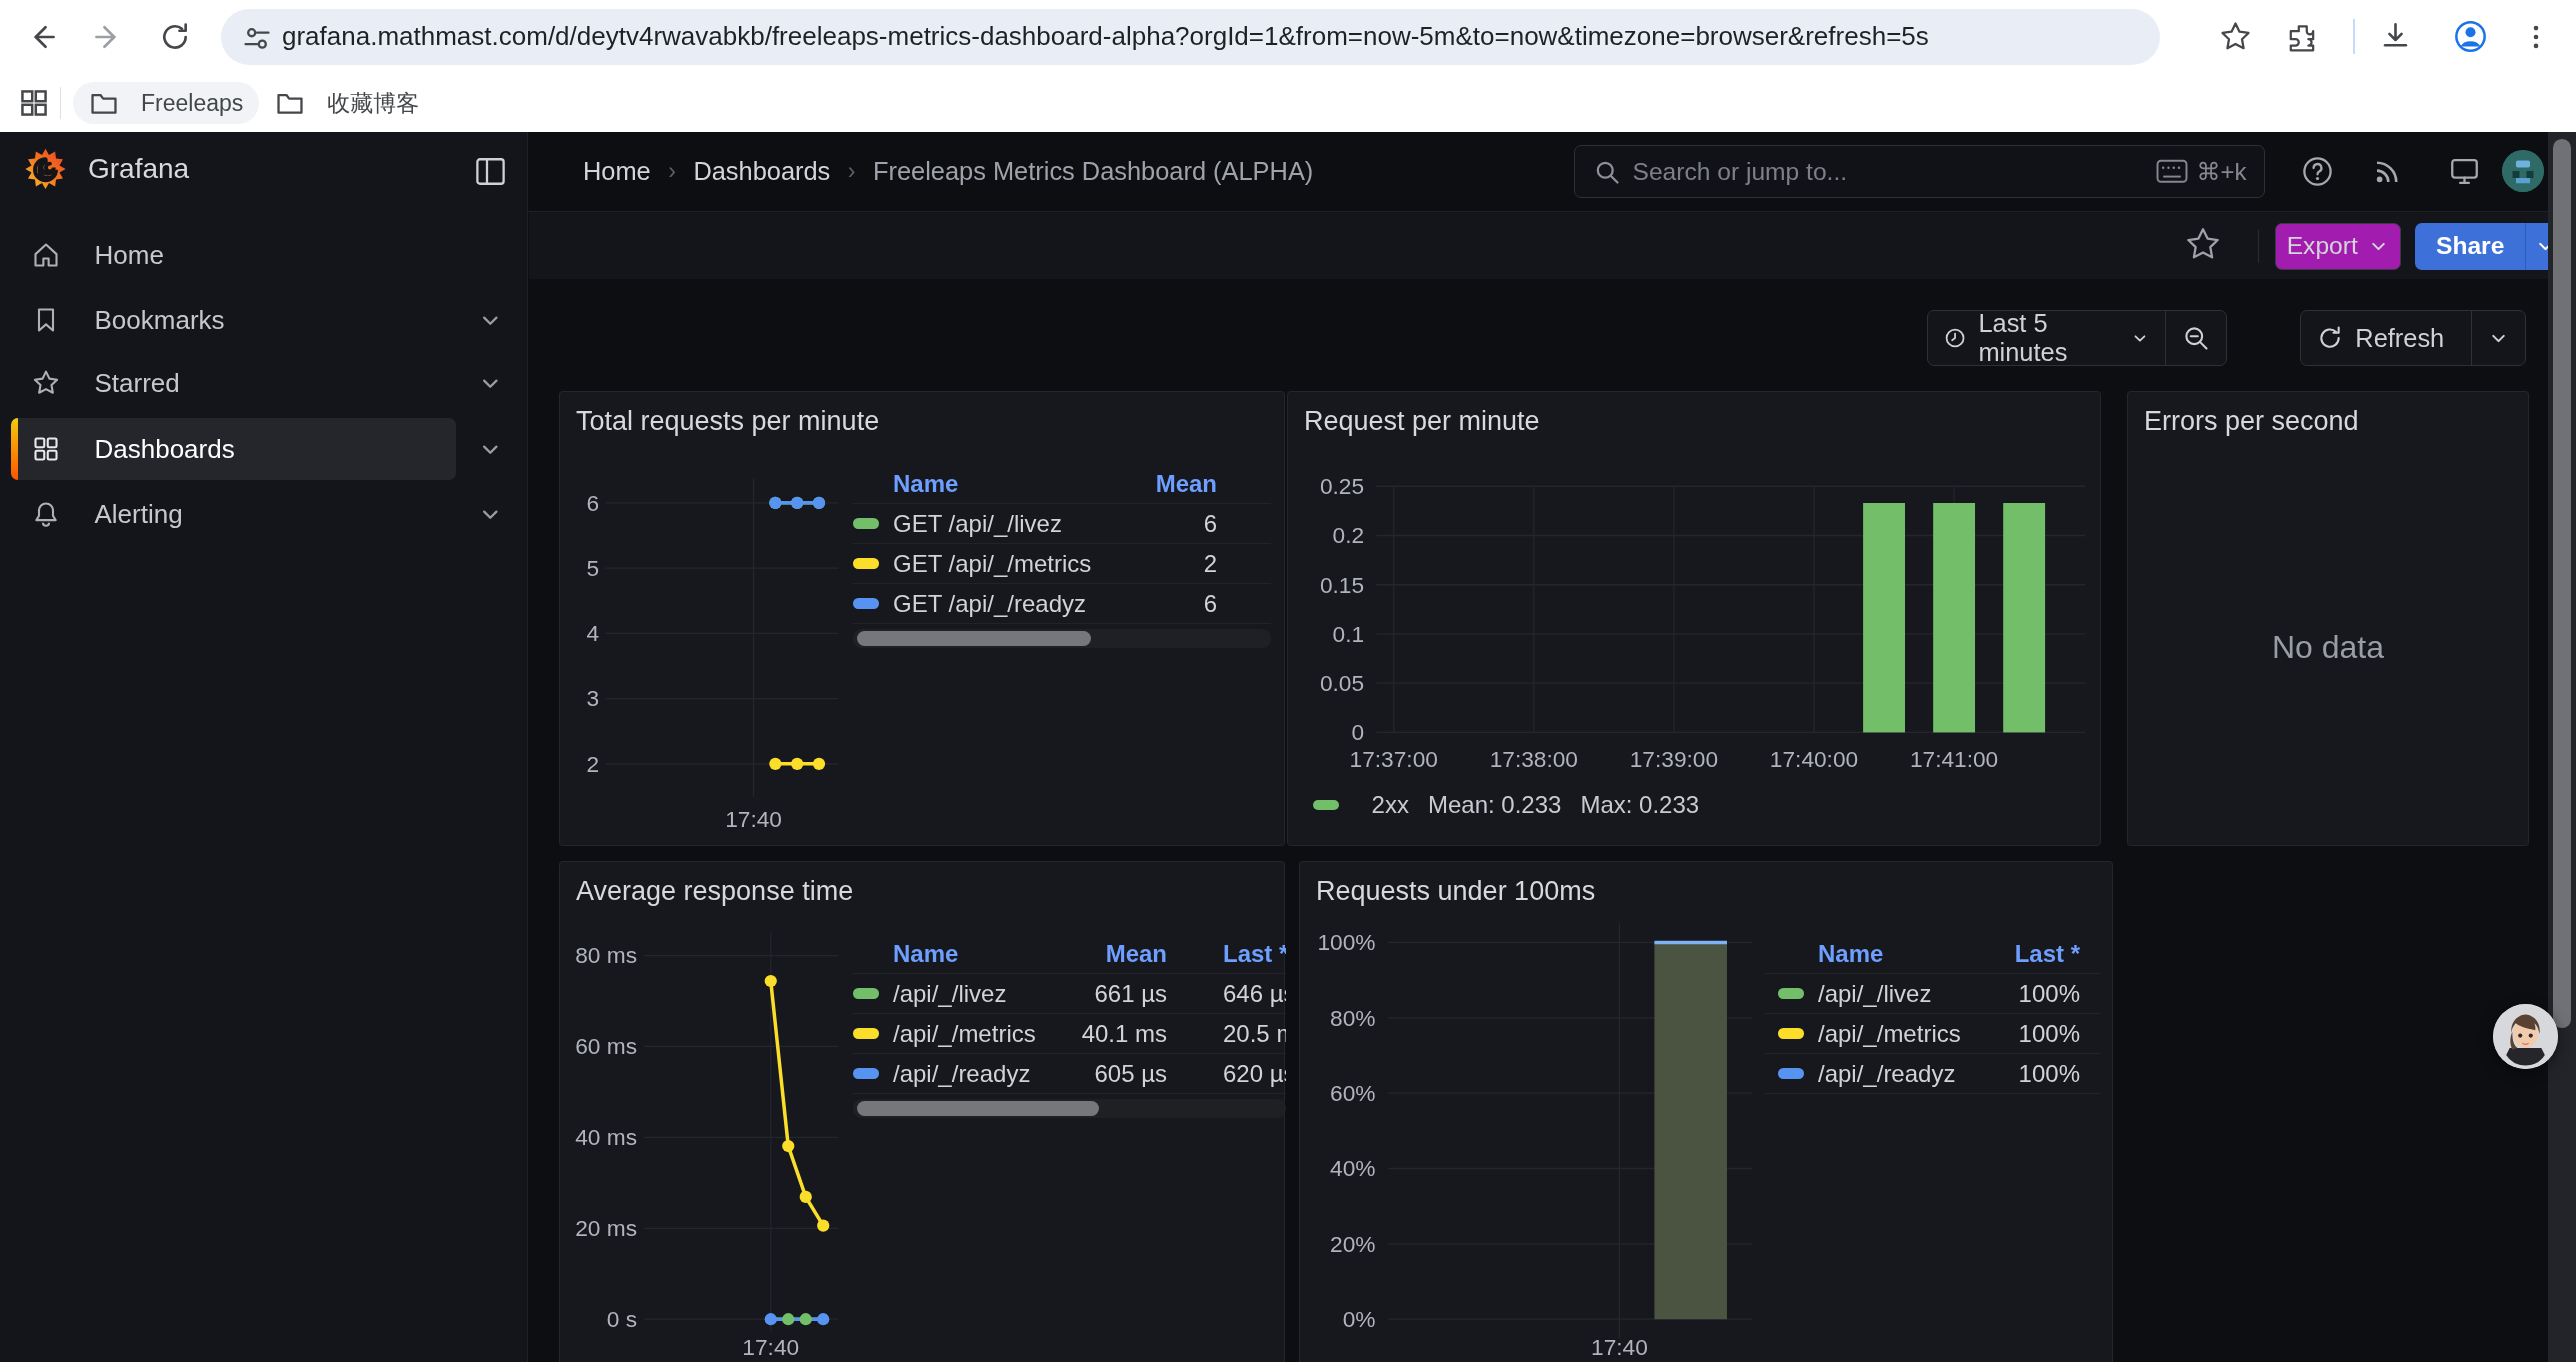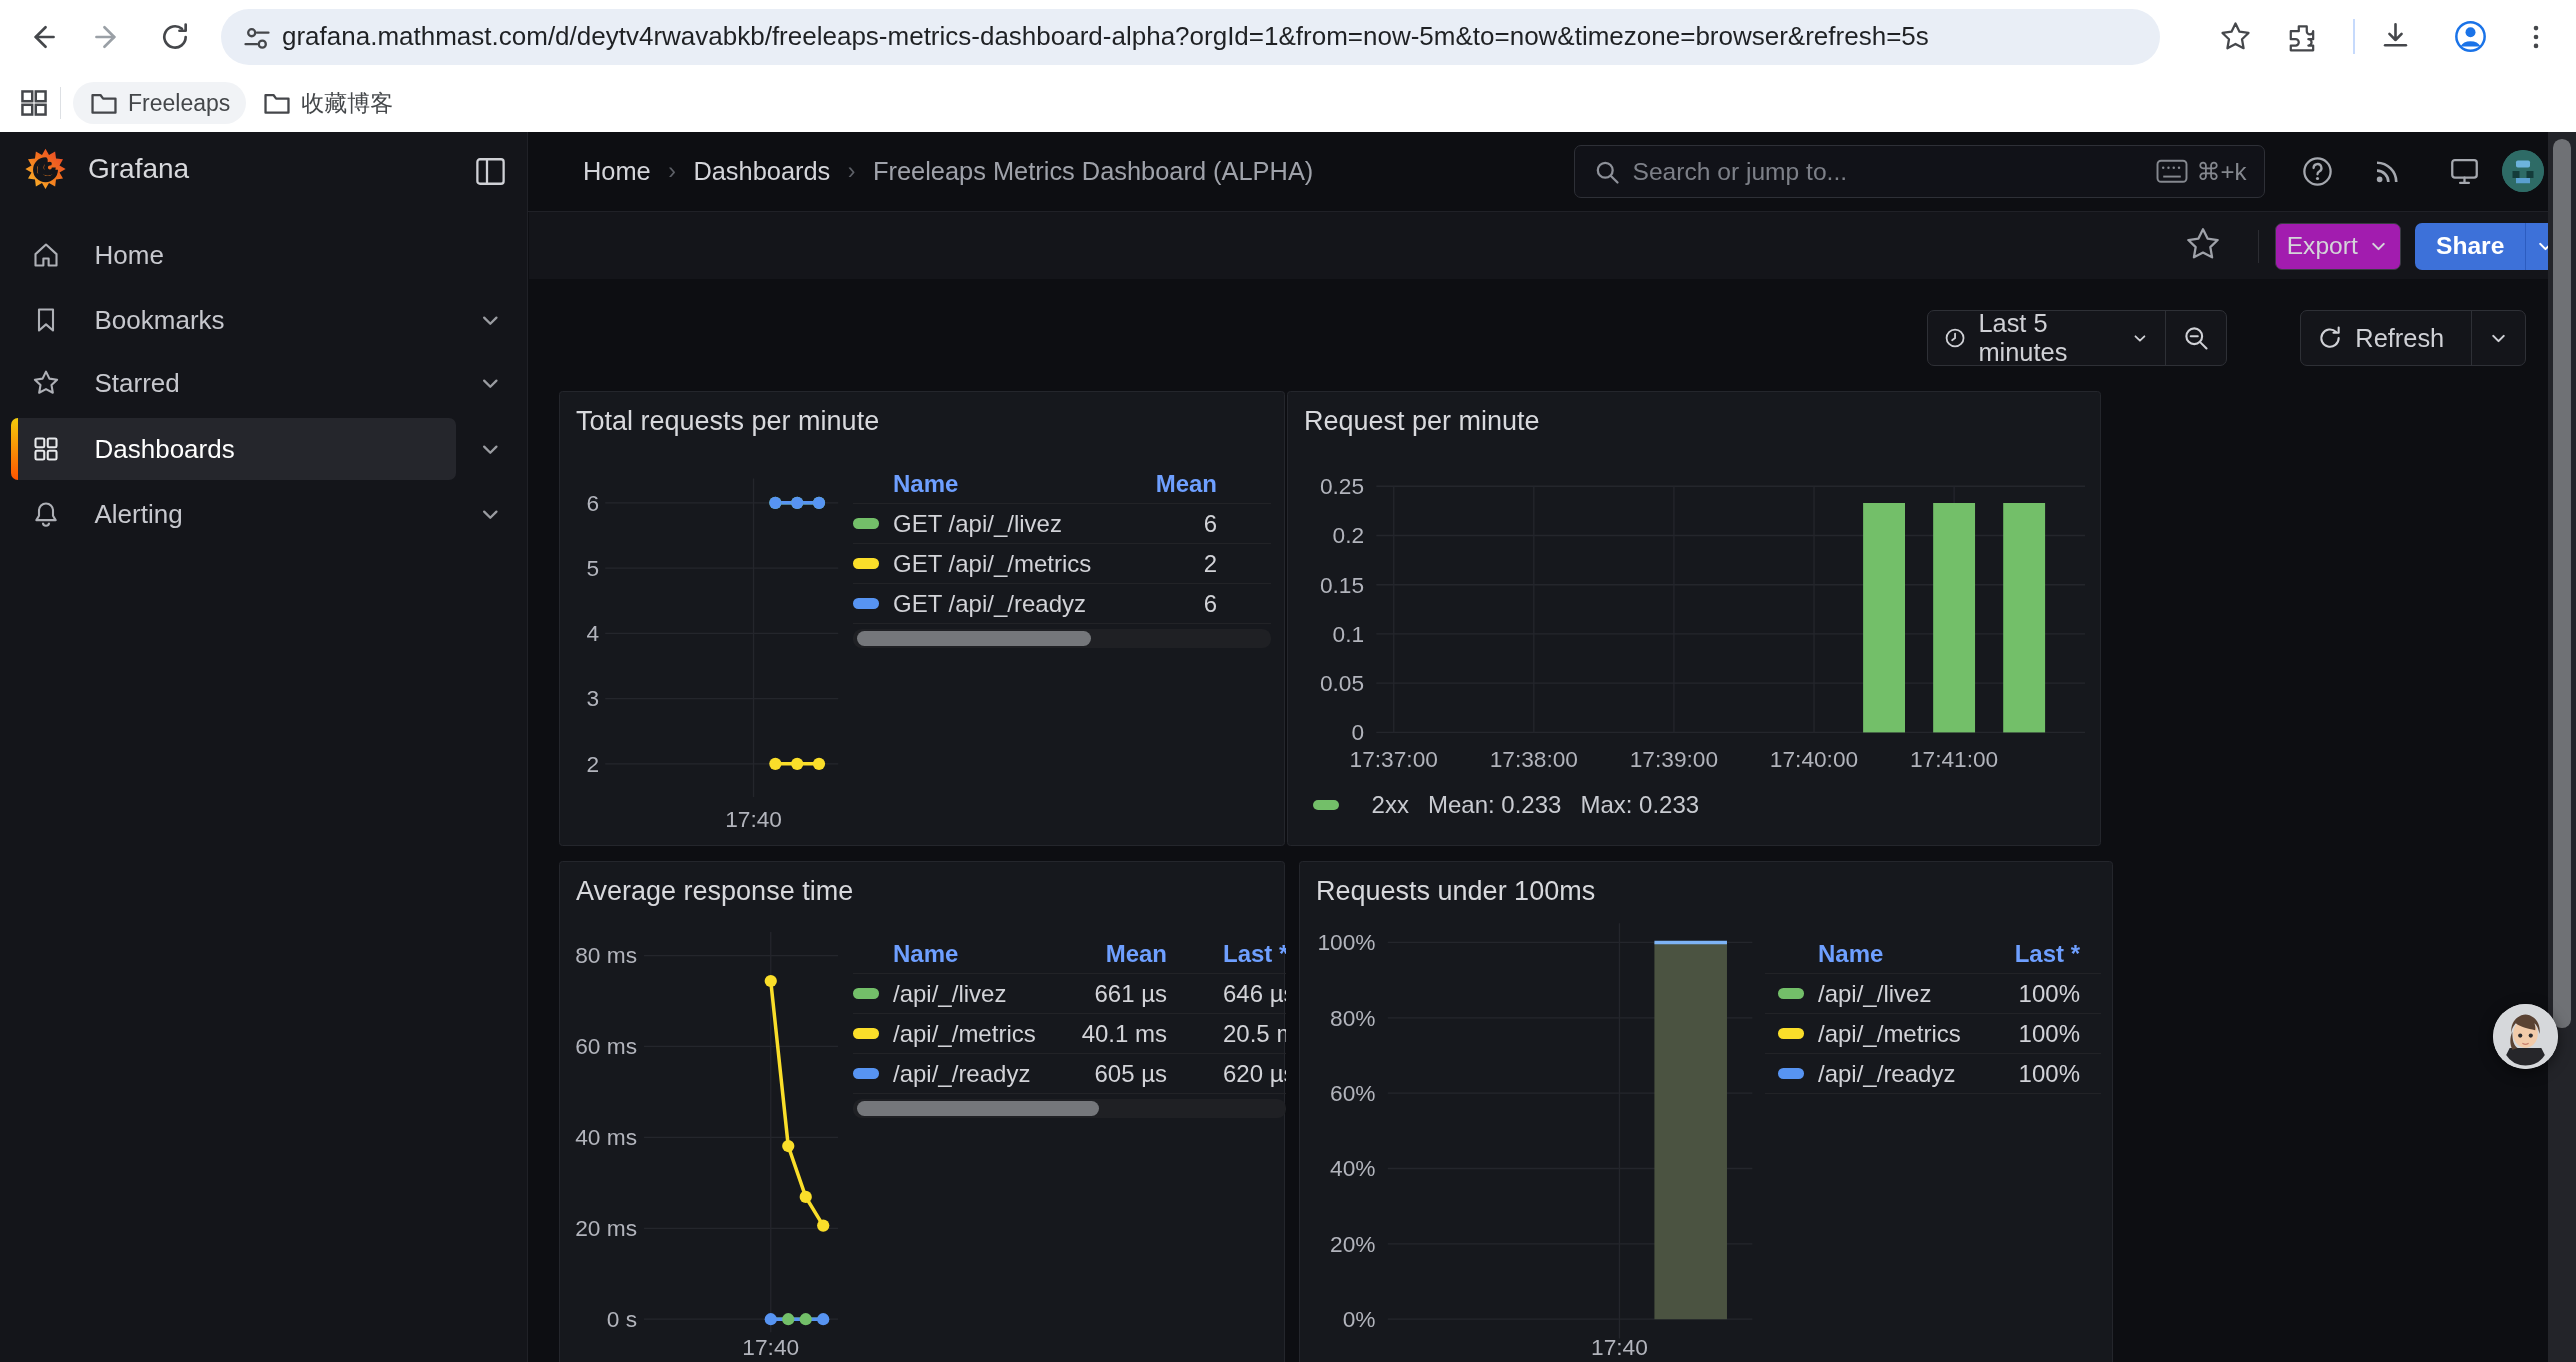--- a/index.html
+++ b/index.html
@@ -7,21 +7,21 @@
   body { font-family:"Liberation Sans", sans-serif; }
   #screen { position:relative; width:2576px; height:1363px; overflow:hidden; background:#0d0e12; }
 
   
   .chrome { position:absolute; left:0; top:0; width:2576px; height:132px; background:#fff; }
   .chrome-toolbar { position:absolute; left:0; top:0; width:100%; height:74px; background:#fff; }
   .nav-ic { position:absolute; top:19px; width:35px; height:35px; display:flex; align-items:center; justify-content:center; cursor:pointer; }
   .url-pill { position:absolute; left:221px; top:8.8px; width:1939px; height:56px; background:#e9eef6; border-radius:28px; display:flex; align-items:center; }
   .url-text { font-size:26px; color:#1f2124; margin-left:61px; white-space:nowrap; overflow:hidden; }
   .chrome-bookmarks { position:absolute; left:0; top:74px; width:100%; height:58px; background:#fff; display:flex; align-items:center; }
-  .bk-item { display:flex; align-items:center; gap:9px; height:42px; padding:0 16px; border-radius:21px; color:#44474a; font-size:23px; cursor:pointer; }
+  .bk-item { display:flex; align-items:center; gap:22px; height:42px; padding:0 16px; border-radius:21px; color:#44474a; font-size:23px; cursor:pointer; }
   .bk-item.hov { background:#f1f3f6; }
   .bk-divider { width:0.9px; height:32px; background:#dde0e4; margin:0 12.3px 0 8.8px; }
 
   
   .app { position:absolute; left:0; top:132px; width:2576px; height:1231px; background:#0d0e12; }
   .gf-header-border { position:absolute; left:0; top:79px; width:2576px; height:0.9px; background:#202127; }
 
   
   .sidebar { position:absolute; left:0; top:0; width:528px; height:1231px; background:#14151a; border-right:0.9px solid #202127; }
   .sb-head { position:absolute; left:0; top:0; width:100%; height:79px; }
@@ -468,20 +468,24 @@
             <rect x="818.25" y="127.17599999999999" width="48" height="262.824" fill="#73bf69"></rect>
           </svg>
         <div class="p2legend">
           <span class="pill" style="background:#73bf69"></span>
           <span>2xx</span>
           <span>Mean: 0.233</span>
           <span>Max: 0.233</span>
         </div>
       </div>
 
+      <div class="panel" style="left:1598px;top:112px;width:402px;height:455px">
+        <div class="ptitle">Errors per second</div>
+        <div class="nodata">No data</div>
+      </div>
 
       <div class="panel" style="left:30px;top:582px;width:726px;height:544px">
         <div class="ptitle">Average response time</div>
         <svg class="chart" viewBox="0 0 828 620">
             <line x1="96" x2="318" y1="523" y2="523" stroke="#24262c" stroke-width="1.5"></line>
             <text x="88" y="532" text-anchor="end">0 s</text>
             <line x1="96" x2="318" y1="419" y2="419" stroke="#24262c" stroke-width="1.5"></line>
             <text x="88" y="428" text-anchor="end">20 ms</text>
             <line x1="96" x2="318" y1="315" y2="315" stroke="#24262c" stroke-width="1.5"></line>
             <text x="88" y="324" text-anchor="end">40 ms</text>

